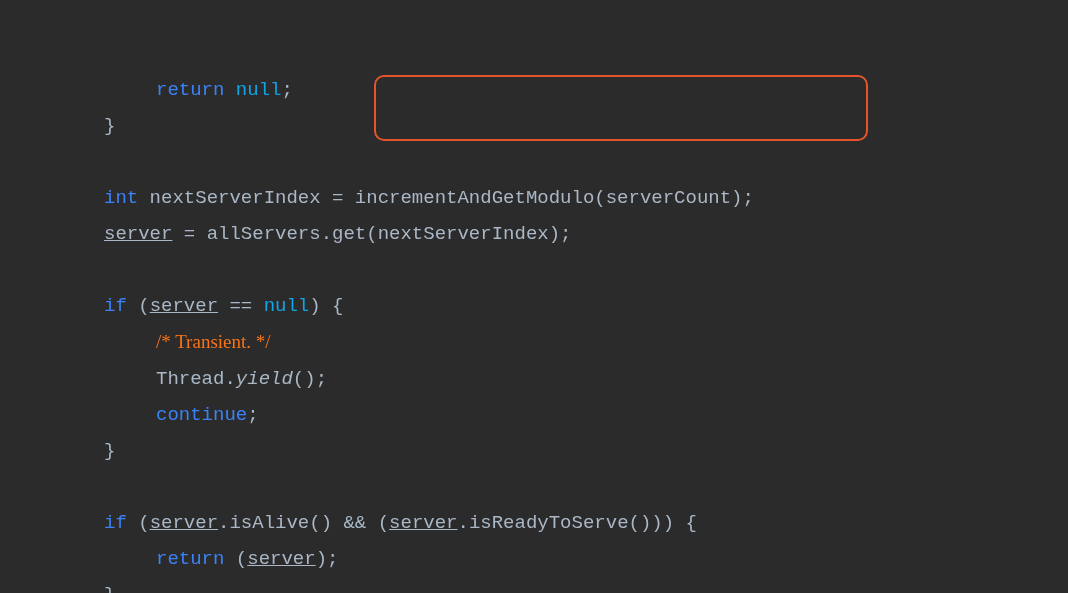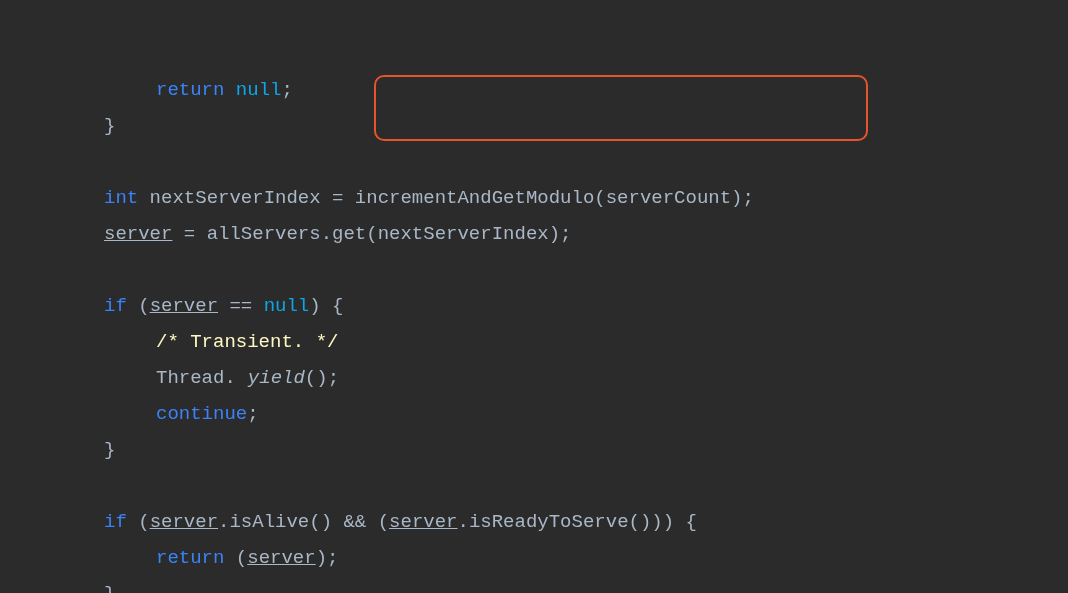--- a/index.html
+++ b/index.html
@@ -14,22 +14,22 @@
   .editor{
     position:relative;
     white-space:pre;
     padding:0;
   }
   .tok-keyword{ color:#3b82f6; }          
   .tok-null{ color:#0ea5e9; }
   .tok-punc{ color:#a9b7c6; }
   .tok-default{ color:#a9b7c6;margin-top:19px; }
   .tok-under{ color:#a9b7c6; text-decoration:underline;font-family:Liberation Mono, monospace; }
-  .tok-italic{ color:#a9b7c6; font-style:italic;margin-left:12px; }
-  .tok-comment{ color:#fef9c3; }
+  .tok-italic{ color:#a9b7c6; font-style:italic; }
+  .tok-comment{ color:#f97316;font-family:Liberation Serif, serif; }
   .ws{ display:inline-block; }
   .highlight-box{
     position:absolute;
     border:2px solid #e5542a;
     border-radius:10px;
     pointer-events:none;
   }
 </style>
 </head>
 <body>

